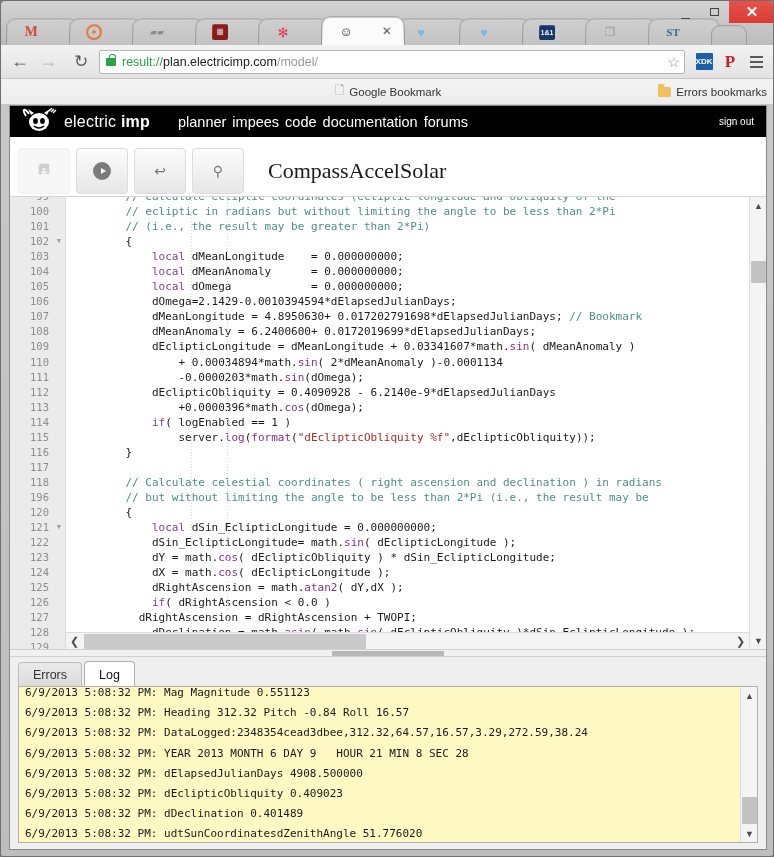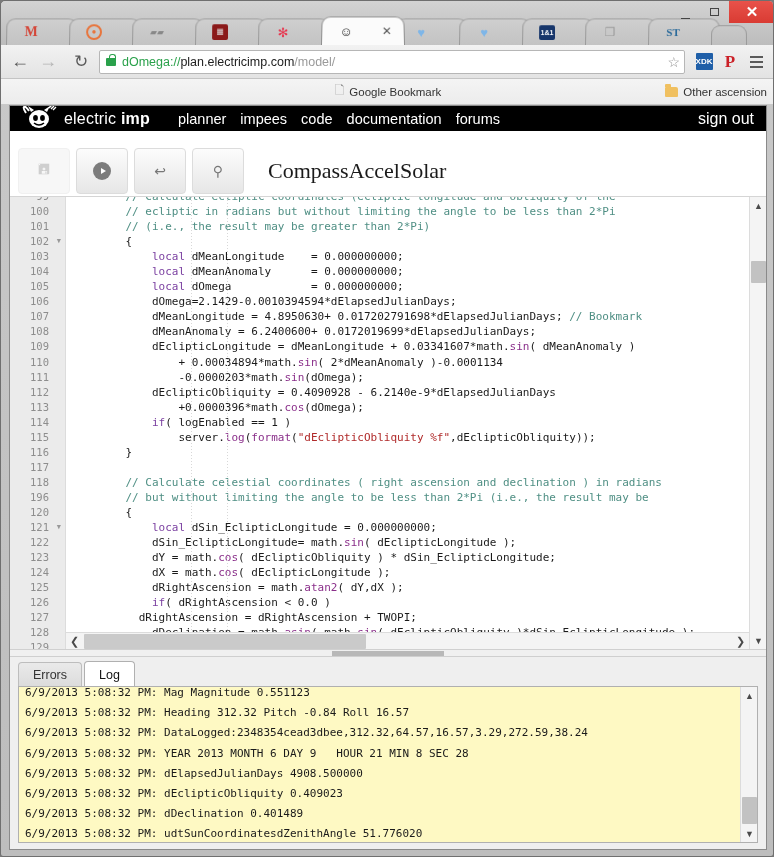--- a/index.html
+++ b/index.html
@@ -175,38 +175,38 @@
   #page {
     position:absolute; left:8px; top:104px;
     width:758px; height:745px;
     background:#fff;
     border:1px solid #8a8a8a;
     overflow:hidden;
   }
 
   
   #impnav {
-    position:absolute;left:0;top:0;width:100%;height:25px;
+    position:absolute;left:0;top:0;width:100%;height:31px;
     background:#000; display:flex;align-items:center;
   }
   #logo-mark {
     margin-left:10px; width:40px;height:28px;
     position:relative; flex:0 0 40px;
   }
   #brand {
     color:#fff; font-size:16px; margin-left:4px;
     letter-spacing:0.2px;
   }
   #brand b { font-weight:700; }
-  #navlinks { display:flex; gap:14px; margin-left:28px;text-align:center; }
+  #navlinks { display:flex; gap:6px; margin-left:28px;text-align:center; }
   #navlinks a {
     color:#fff; font-size:14.5px; text-decoration:none;
   }
   #signout {
-    position:absolute;right:12px; color:#fff;font-size:16px;text-decoration:none;
+    position:absolute;right:12px; color:#fff;font-size:10px;text-decoration:none;
   }
 
   
   #modelbar {
     position:absolute;left:0;top:40px;width:100%;height:50px;
     background:#fff; display:flex; align-items:center; padding-left:8px;
   }
   .tbtn {
     width:52px;height:46px;margin-right:6px;
     background: linear-gradient(to bottom,#fcfcfc 0%,#e6e6e6 100%);
@@ -413,21 +413,21 @@
       <div class="wbtn close">✕</div>
     </div>
   </div>
 
   <div id="toolbar">
     <div class="navbtn back">←</div>
     <div class="navbtn fwd">→</div>
     <div class="navbtn reload">↻</div>
     <div id="omnibox">
       <span class="lock"></span>
-      <span id="url"><span class="scheme">dOmega://</span><span class="host">plan.electricimp.com</span><span class="pathp">/model/</span></span>
+      <span id="url"><span class="scheme">result://</span><span class="host">plan.electricimp.com</span><span class="pathp">/model/</span></span>
       <span class="star">☆</span>
     </div>
     <div class="ext">
       <span class="ext-xdk">XDK</span>
     </div>
     <div class="ext">
       <span class="ext-pin">P</span>
     </div>
     <div class="hamb">
         <i></i>
@@ -436,21 +436,21 @@
       </div>
   </div>
 
   <div id="bookmarks">
     <div class="bm" id="bm-center">
       <span class="bm-doc">🗋</span>
       <span>Google Bookmark</span>
     </div>
     <div class="bm" id="bm-right">
       <span class="bm-folder"></span>
-      <span>Other ascension</span>
+      <span>Errors bookmarks</span>
     </div>
   </div>
 
   <div id="page">
 
     <div id="impnav">
       <div id="logo-mark">
         <svg width="40" height="28" viewBox="0 0 40 28">
           <path d="M6 8 C4 5 3 3 4 2 C5 1 7 3 9 6" stroke="#fff" stroke-width="2" fill="none"></path>
           <ellipse cx="19" cy="14" rx="10" ry="9" fill="#fff"></ellipse>

